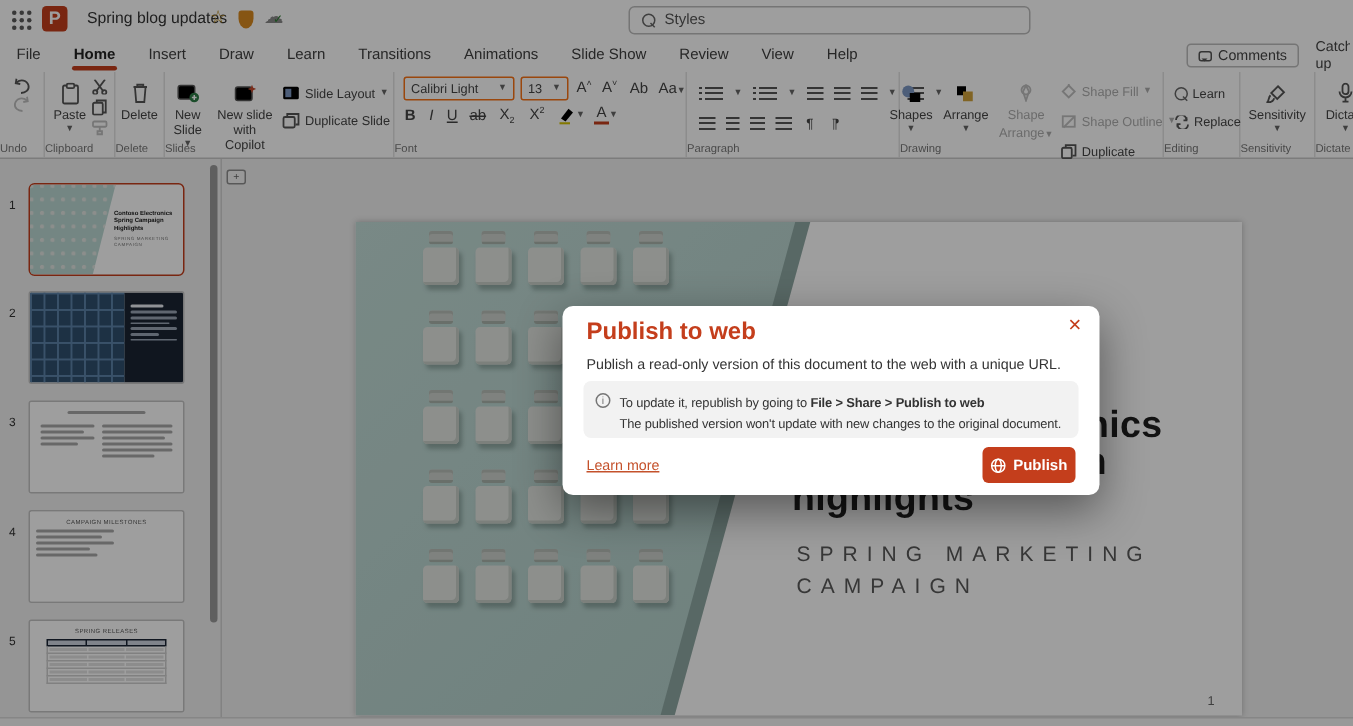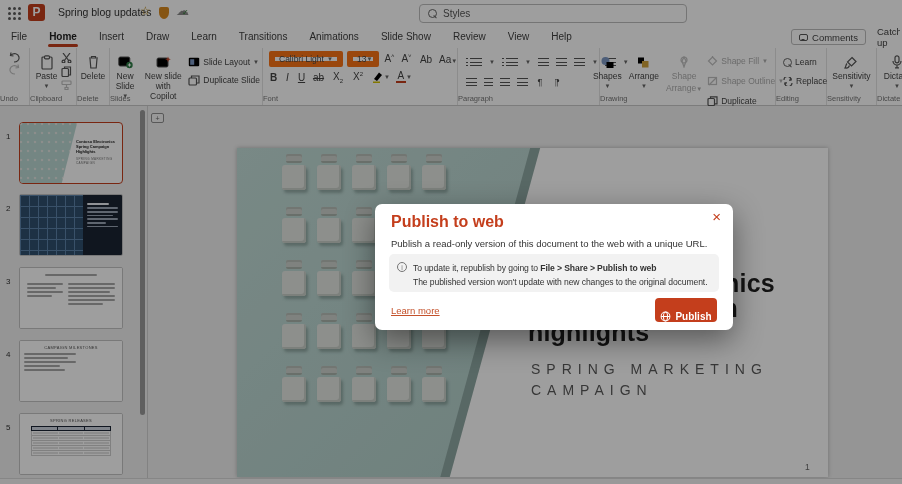--- a/index.html
+++ b/index.html
@@ -38,21 +38,21 @@
   .rgroup { position:relative; height:100%; border-right:1px solid #e2e2e2; flex:0 0 auto; }
   .rgroup-label { position:absolute; left:0; right:0; bottom:2px; text-align:left; font-size:7.5px; color:#777; white-space:nowrap; overflow:hidden; }
   .rcontent { position:absolute; left:0; right:0; top:3px; bottom:13px; display:flex; align-items:flex-start; justify-content:center; gap:2px; padding:1px 2px; }
   .bigbtn { display:flex; flex-direction:column; align-items:center; gap:2px; font-size:8.5px; color:#444; text-align:center; line-height:1.15; padding:2px 2px; }
   .bigbtn .ic { height:16px; display:flex; align-items:center; }
   .caret { font-size:6px; color:#666; line-height:4px; }
   .smallrow { display:flex; align-items:center; gap:3px; font-size:8.5px; color:#444; height:14px; white-space:nowrap; }
   .stack { display:flex; flex-direction:column; justify-content:flex-start; gap:1px; }
   .disabled, .disabled * { color:#adadad !important; stroke:#bfbfbf !important; border-color:#c6c6c6 !important; }
   svg.lic { stroke:#555; fill:none; stroke-width:1.2; }
-  .combo { border:6px solid #f97316; border-radius:2px; height:16px; font-size:8.5px; color:#444; display:flex; align-items:center; justify-content:space-between; padding:0 4px; background:#fff; }
+  .combo { border:1px solid #f97316; border-radius:2px; height:16px; font-size:8.5px; color:#444; display:flex; align-items:center; justify-content:space-between; padding:0 4px; background:#fff; }
   .fmt { font-size:10px; color:#444; width:13px; text-align:center; }
   .bars { width:11px; height:9px; background:repeating-linear-gradient(to bottom,#555 0 1.2px,transparent 1.2px 3.6px); }
   .bars.c { width:9px; } .bars.r { width:10px; }
   .dot-list { width:12px; height:9px; background:
       repeating-linear-gradient(to bottom,#555 0 1.2px,transparent 1.2px 3.6px); position:relative; margin-left:4px; }
   .dot-list:before { content:""; position:absolute; left:-4px; top:0; width:2px; height:9px; background:repeating-linear-gradient(to bottom,#555 0 1.2px,transparent 1.2px 3.6px); }
 
   
   #panel { position:absolute; left:0; top:106px; width:148px; height:372px; background:#f0f0f0; border-right:1px solid #d2d2d2; }
   .thumb-num { position:absolute; left:6px; font-size:8px; color:#333; }
@@ -94,21 +94,21 @@
   
   #dim { position:absolute; inset:0; background:rgba(0,0,0,.38); z-index:40; }
   #dialog { position:absolute; left:375px; top:204px; width:358px; height:126px; background:#fff; border-radius:7px; box-shadow:0 10px 30px rgba(0,0,0,.45); z-index:50; }
   #dialog-title { position:absolute; left:16px; top:9px; font-size:16px; font-weight:bold; color:#C43E1C; }
   #dialog-close { position:absolute; right:12px; top:5px; font-size:15px; color:#C43E1C; line-height:15px; }
   #dialog-body { position:absolute; left:16px; top:34px; font-size:9.5px; color:#333; white-space:nowrap; }
   #infobox { position:absolute; left:14px; top:50px; width:330px; height:38px; background:#f2f2f2; border-radius:5px; display:flex; padding:7px 8px 0 8px; gap:6px; }
   .info-ic { flex:0 0 auto; width:10px; height:10px; border:1px solid #757575; border-radius:50%; color:#757575; font-size:7px; text-align:center; line-height:9px; margin-top:1px; }
   #infobox .txt { font-size:8.6px; color:#333; line-height:14px; letter-spacing:-.1px; white-space:nowrap; }
   #learn-more { position:absolute; left:16px; top:101px; font-size:9.5px; color:#C4512B; text-decoration:underline; }
-  #publish-btn { position:absolute; right:16px; top:94px; height:24px; width:62px; background:#C43E1C; border-radius:4px; color:#fff; font-size:10px; font-weight:bold; display:flex; align-items:flex-end; justify-content:center; gap:4px; border:none; }
+  #publish-btn { position:absolute; right:16px; top:94px; height:24px; width:62px; background:#C43E1C; border-radius:4px; color:#fff; font-size:10px; font-weight:bold; display:flex; align-items:center; justify-content:center; gap:4px; border:none; }
 </style>
 </head>
 <body>
 
 <div id="stage">
 
   <div id="topbar">
     <div class="waffle">
       <i style="left:0;top:0"></i>
         <i style="left:5px;top:0"></i>

